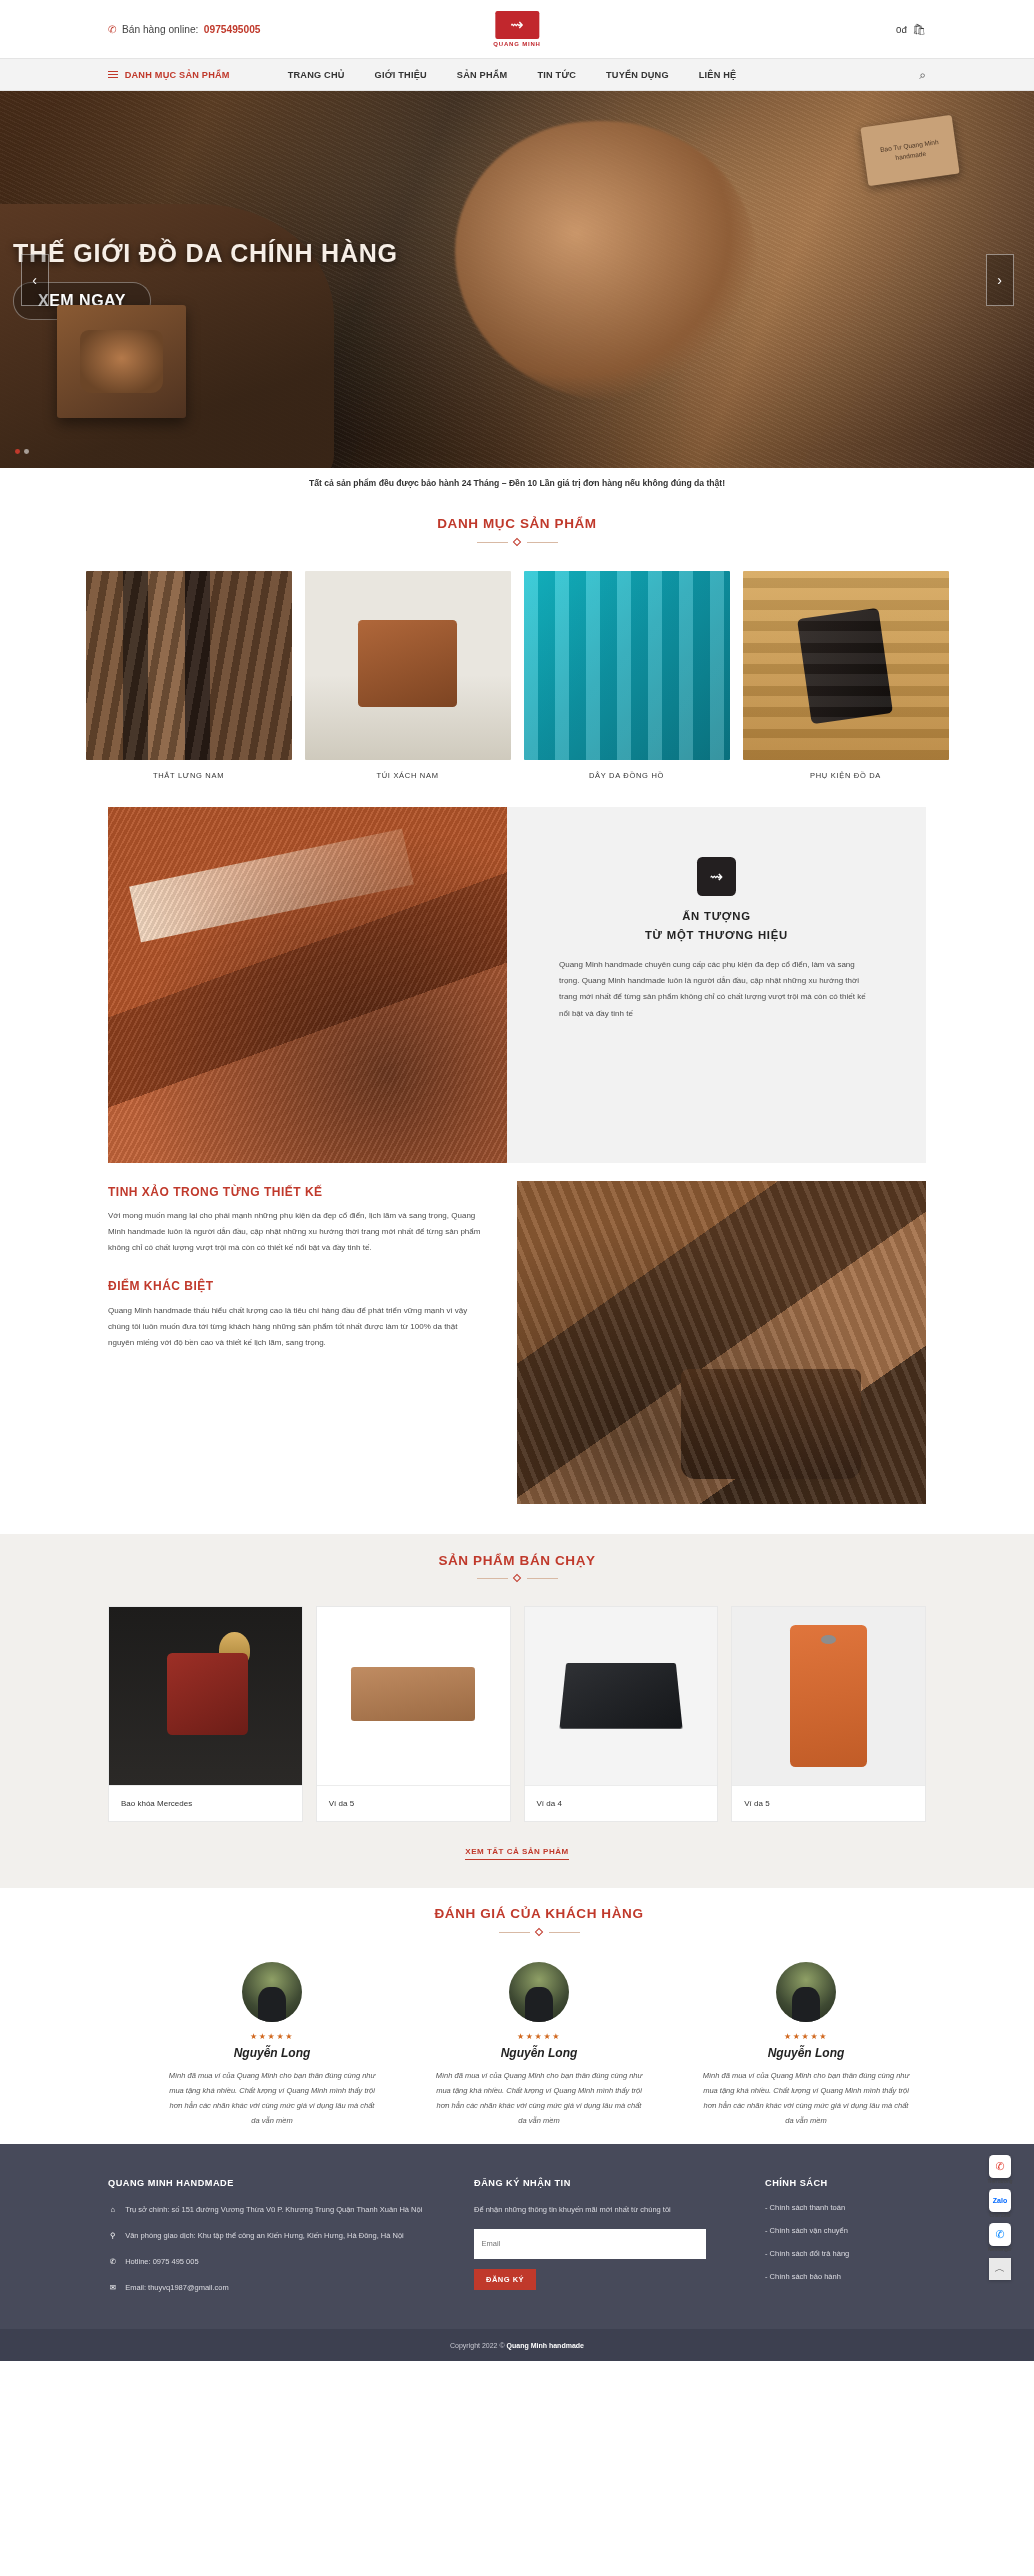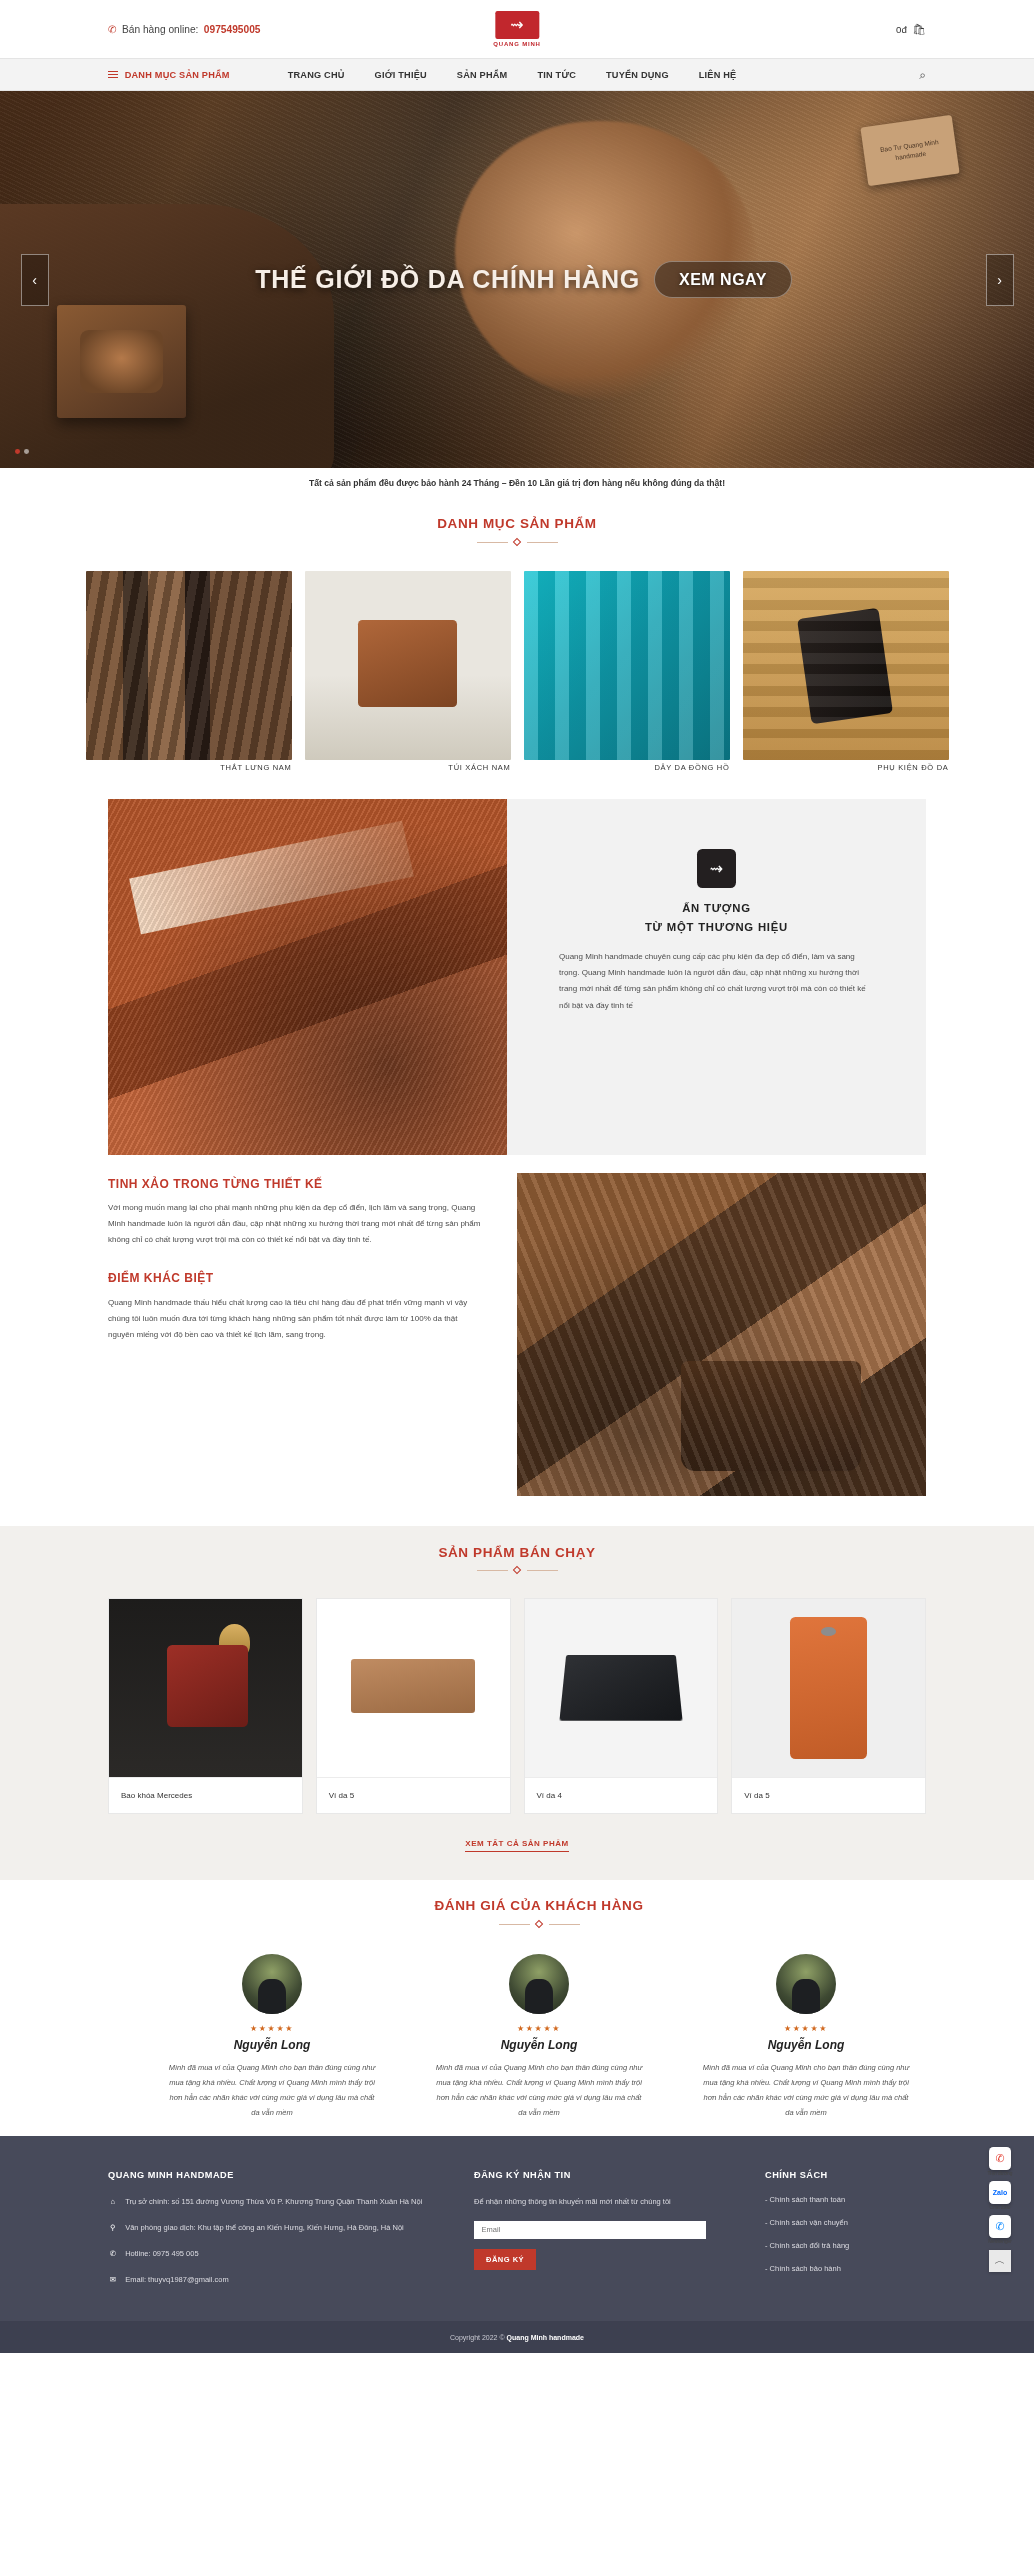--- a/index.html
+++ b/index.html
@@ -124,21 +124,21 @@
     transform: rotate(-8deg);
     border-radius: 3.2px;
     box-shadow: 0 3.2px 9.7px rgba(0,0,0,.4);
     font-size: 6.5px; color: #4a3524;
     display: flex; align-items: center; justify-content: center; text-align: center;
     padding: 4.3px;
     line-height: 1.4;
   }
   .hero-center {
     position: absolute; inset: 0;
-    display: flex; align-items: center; justify-content: center;
+    display: flex; flex-direction: column; align-items: flex-start; justify-content: center;
     gap: 14px;
     z-index: 3;
     padding-left: 13px;
   }
   .hero-title {
     color: #f6eee6;
     font-size: 25px;
     font-weight: bold;
     letter-spacing: 0.8px;
     text-shadow: 0 1.6px 7.5px rgba(0,0,0,.65);
@@ -228,22 +228,22 @@
   
   .cats {
     display: flex; justify-content: center; gap: 13px;
     padding: 26px 108px 5.4px;
   }
   .cat {
     width: 206px;
   }
   .cat-img { width: 206px; height: 189px; border-radius: 1.1px; overflow: hidden; position: relative; }
   .cat-label {
-    text-align: right;
-    margin-top: 3px;
+    text-align: center;
+    margin-top: 11px;
     font-size: 7.5px; letter-spacing: 0.7px; color: #333;
     text-transform: uppercase;
   }
   .img-belt { background: linear-gradient(90deg,#7a5436 0 18%, #3c2a1d 18% 30%, #8a6242 30% 48%, #2f2018 48% 60%, #6d4a30 60% 100%); }
   .img-belt:after {
     content: ""; position: absolute; inset: 0;
     background: repeating-linear-gradient(100deg, rgba(0,0,0,.25) 0 7.5px, rgba(255,255,255,.06) 7.5px 16px);
   }
   .img-strap { background: linear-gradient(135deg,#14c2d0,#0f9fb0 45%,#0b7c8b); }
   .img-strap:after {
@@ -474,21 +474,21 @@
   }
   .f-row {
     display: flex; gap: 7.5px;
     font-size: 7.5px; line-height: 1.9;
     margin-bottom: 12px;
     color: #dcdce2;
   }
   .f-ico { width: 9.7px; flex: 0 0 9.7px; text-align: center; color: #fff; }
   .f-desc { font-size: 7.5px; line-height: 1.9; color: #dcdce2; margin-bottom: 12px; }
   .f-input {
-    width: 232px; height: 18px;
+    width: 232px; height: 30px;
     background: #fff; border: 0;
     padding: 0 7.5px;
     font-size: 7.5px; color: #888;
     font-family: "Liberation Sans", sans-serif;
   }
   .f-btn {
     margin-top: 9.7px;
     display: inline-block;
     background: #c0392b; color: #fff;
     font-size: 7.5px; font-weight: bold; letter-spacing: 0.5px;

